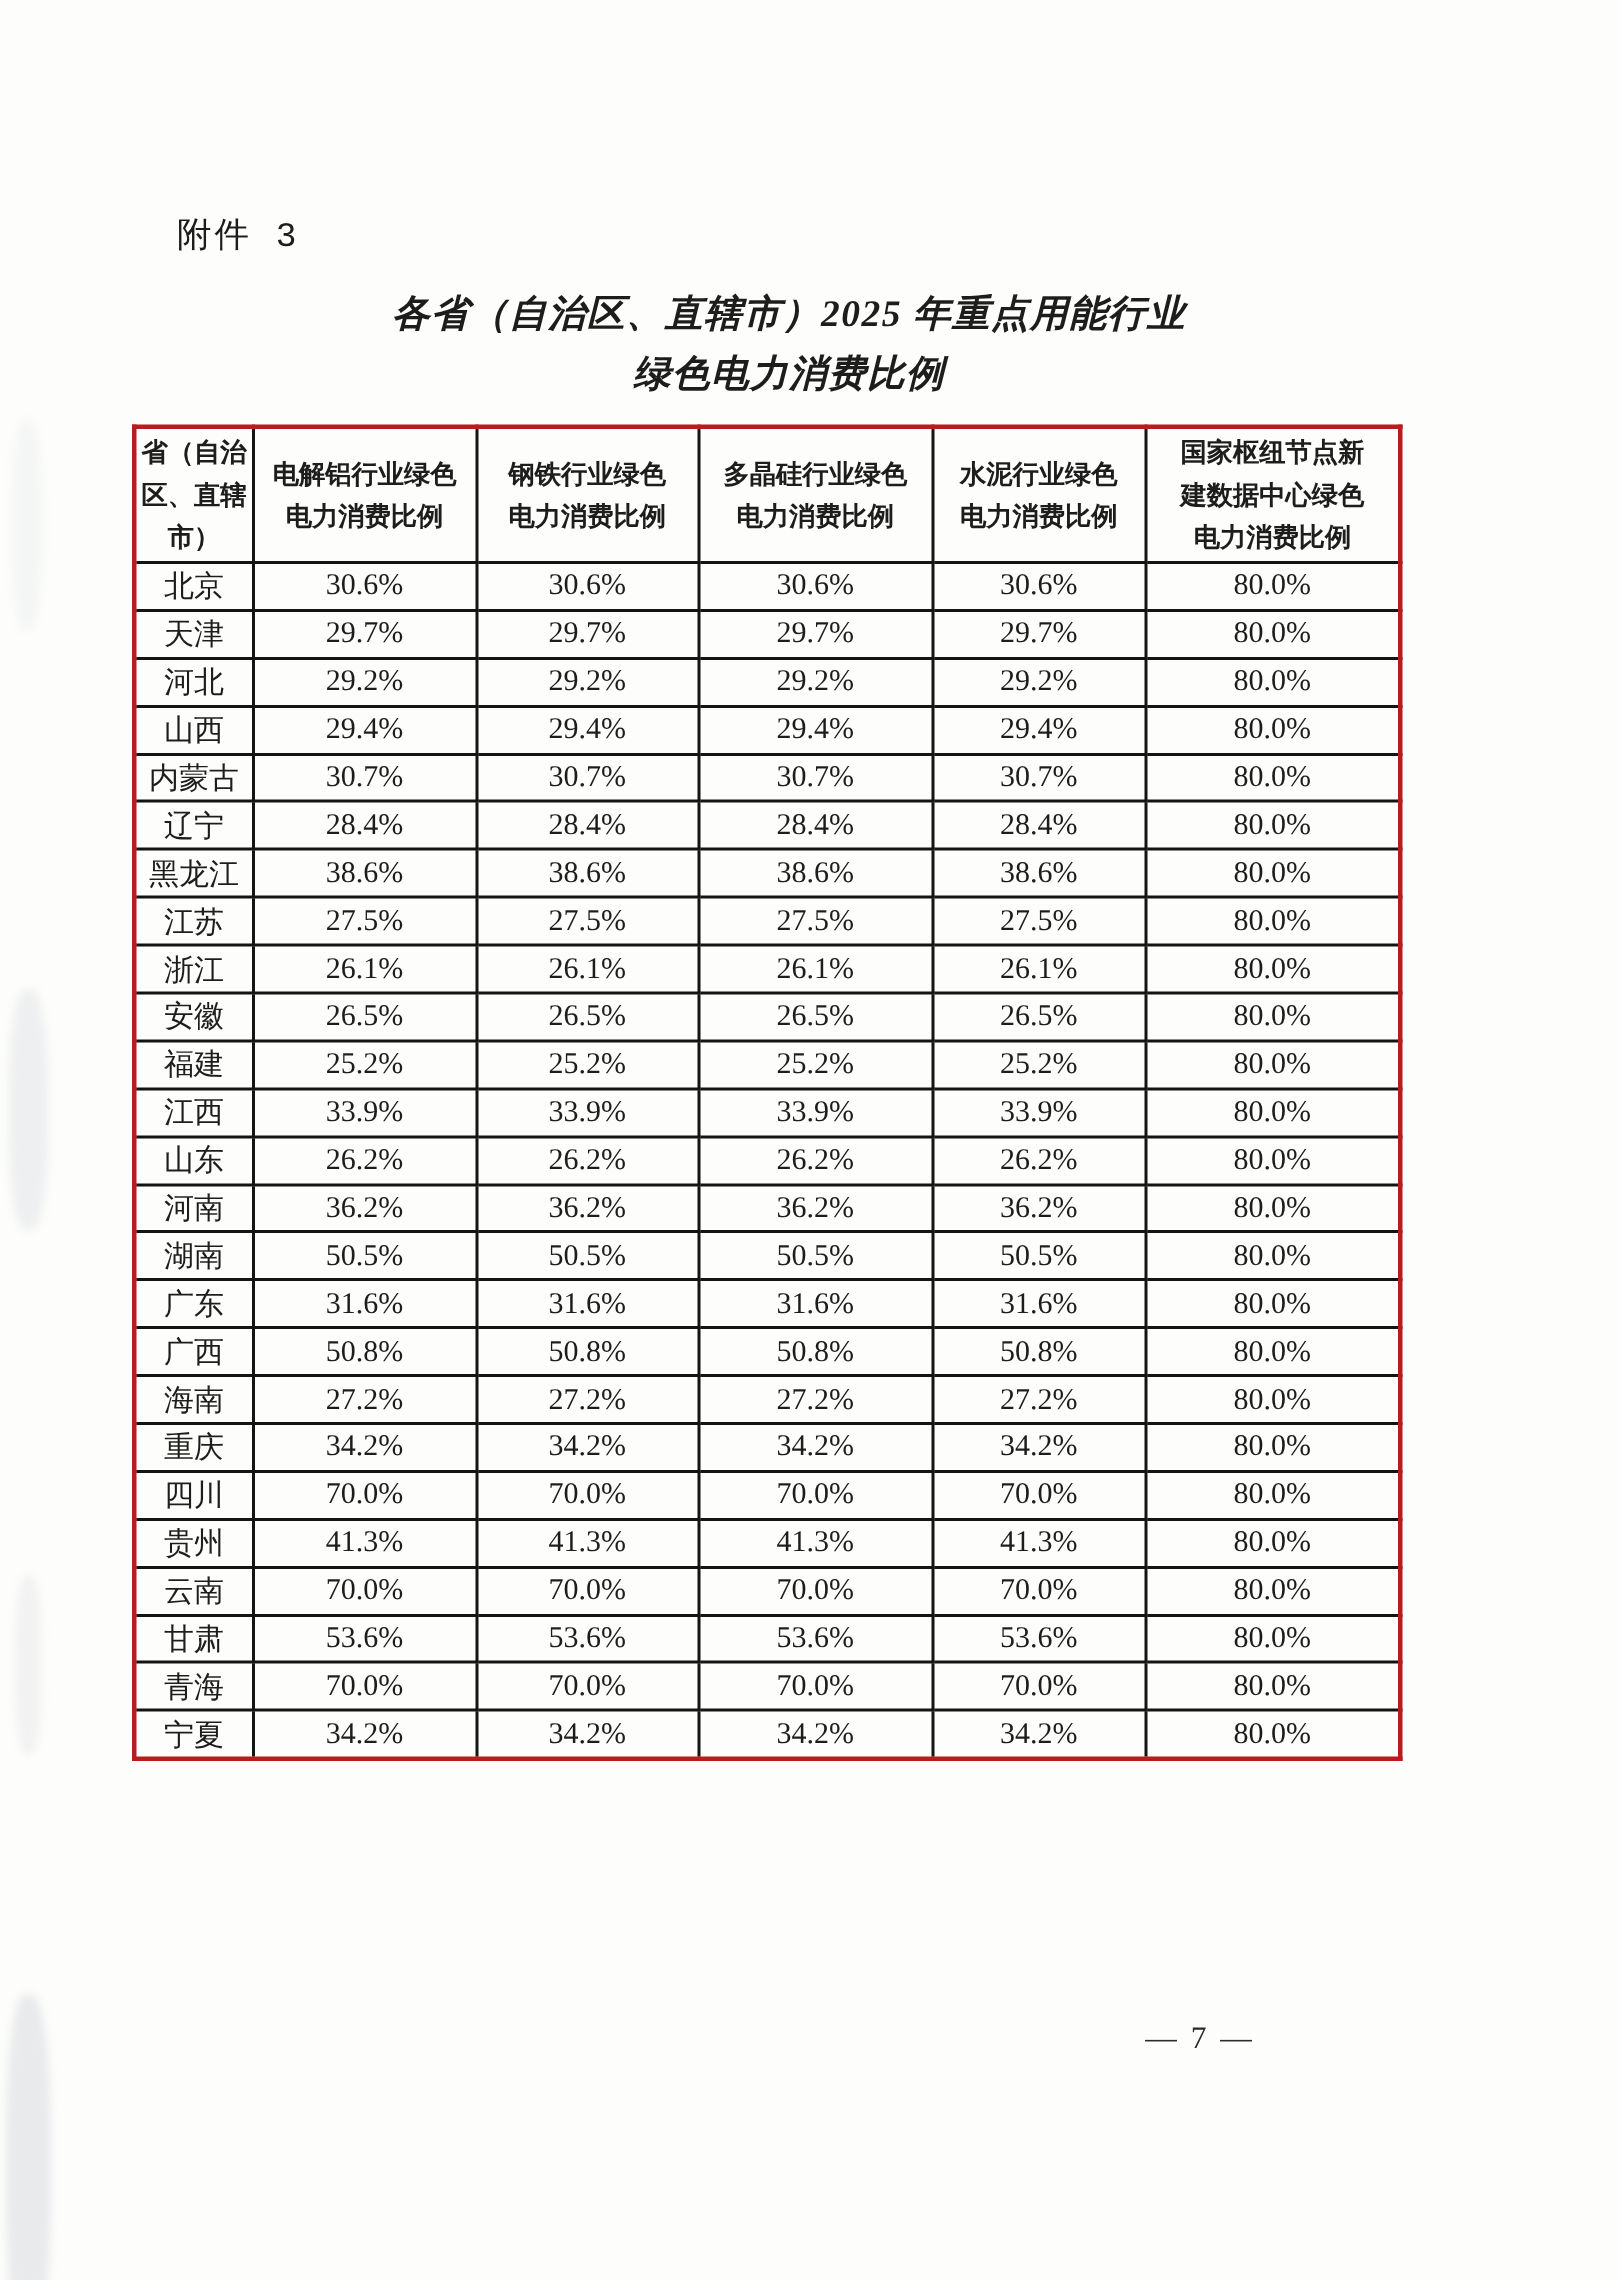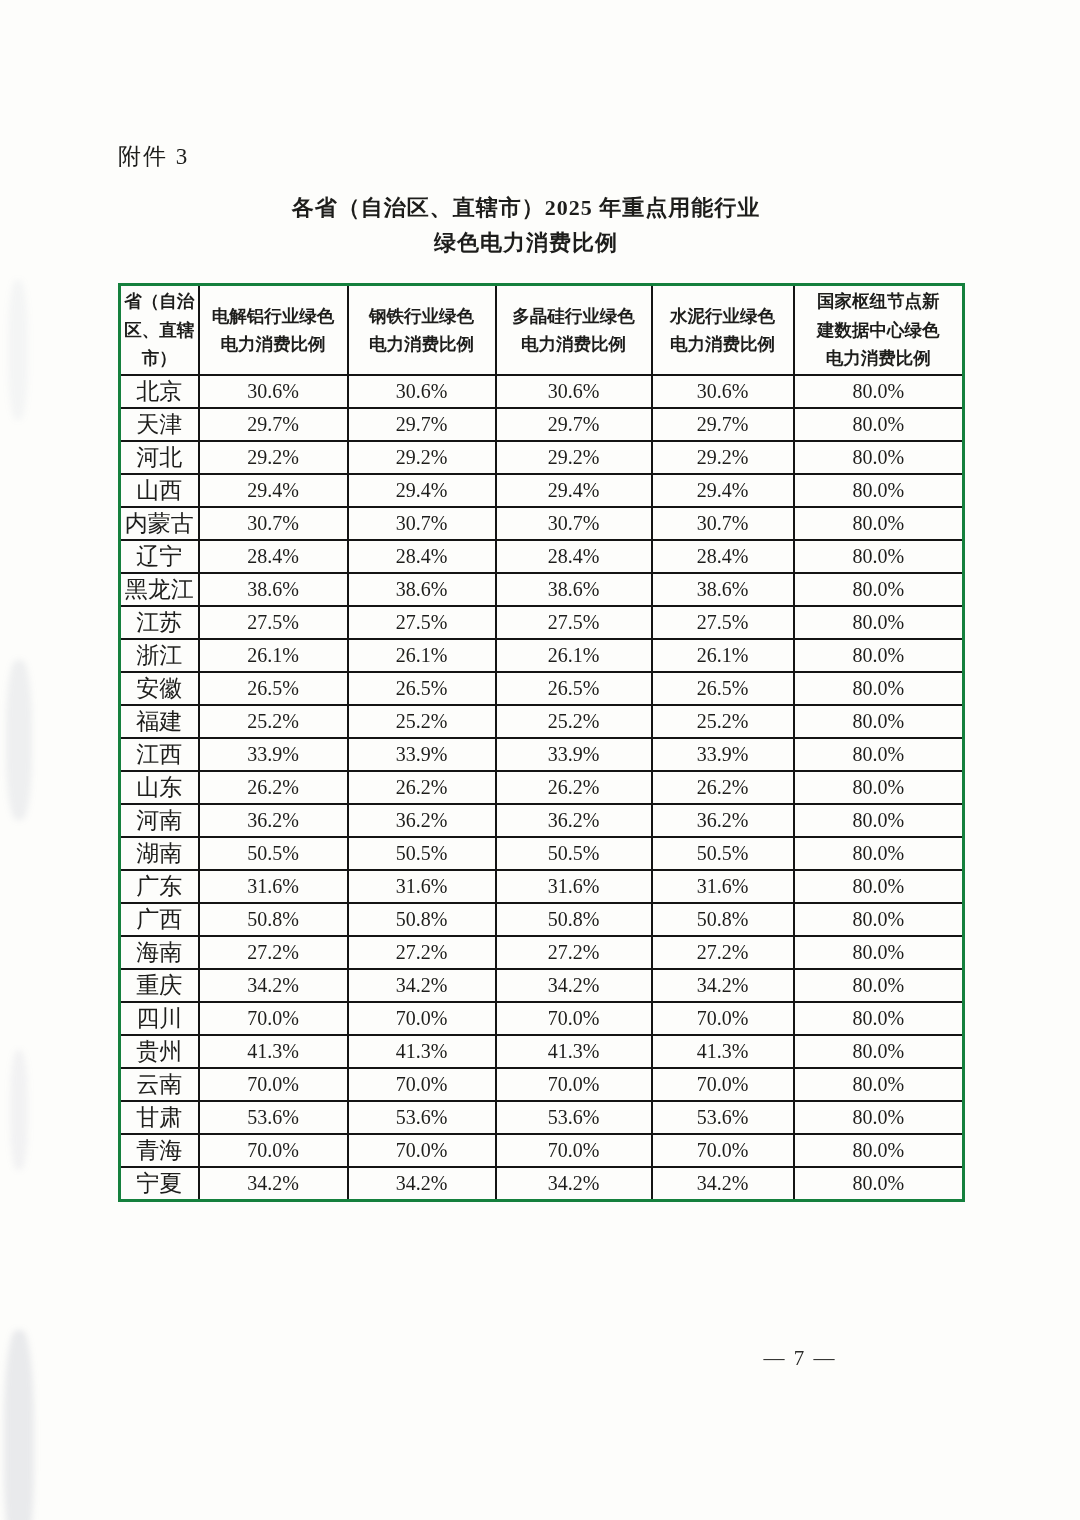--- a/index.html
+++ b/index.html
@@ -8,50 +8,51 @@
     background:#fdfdfb;
     font-family:"Liberation Serif","DejaVu Serif",serif;
     color:#1d1d1b;
     position:relative;
     overflow:hidden;
   }
   .page{position:absolute;inset:0;}
   .attachment{
     position:absolute;left:118px;top:141px;
     font-size:23px;letter-spacing:2px;
-    font-family:Liberation Serif, serif;
+    font-family:Liberation Mono, monospace;
   }
   .title-wrap{
     position:absolute;left:104px;top:190px;width:844px;
     text-align:center;
   }
   .title-line{
-    font-size:22px;font-weight:bold;line-height:1.6;
+    font-size:25px;font-weight:bold;line-height:1.6;
     letter-spacing:1px;
     font-family:"Liberation Serif","DejaVu Serif",serif;
+    font-style:italic;
   }
   table.doc-table{
-    position:absolute;left:118px;top:283px;width:844px;
+    position:absolute;left:88px;top:283px;width:844px;
     border-collapse:collapse;table-layout:fixed;
-    border:3px solid #15803d;
+    border:3px solid #b91c1c;
   }
   .doc-table th,.doc-table td{
     border:2px solid #141414;
     text-align:center;vertical-align:middle;
     padding:0;
   }
   .doc-table th{
     height:88px;
     font-family:"Liberation Sans","DejaVu Sans",sans-serif;
     font-weight:bold;font-size:17.5px;line-height:1.62;
     white-space:pre-line;
   }
   .doc-table td{height:29.9px;}
   .doc-table td.province{
-    font-size:23px;
+    font-size:20px;
     font-family:Liberation Mono, monospace;
     margin-top:18px;
   }
   .doc-table td.val{
     font-size:20px;
     font-family:"Liberation Serif","DejaVu Serif",serif;
   }
   col.c0{width:79px;}
   col.c1{width:149px;}
   col.c2{width:148px;}

